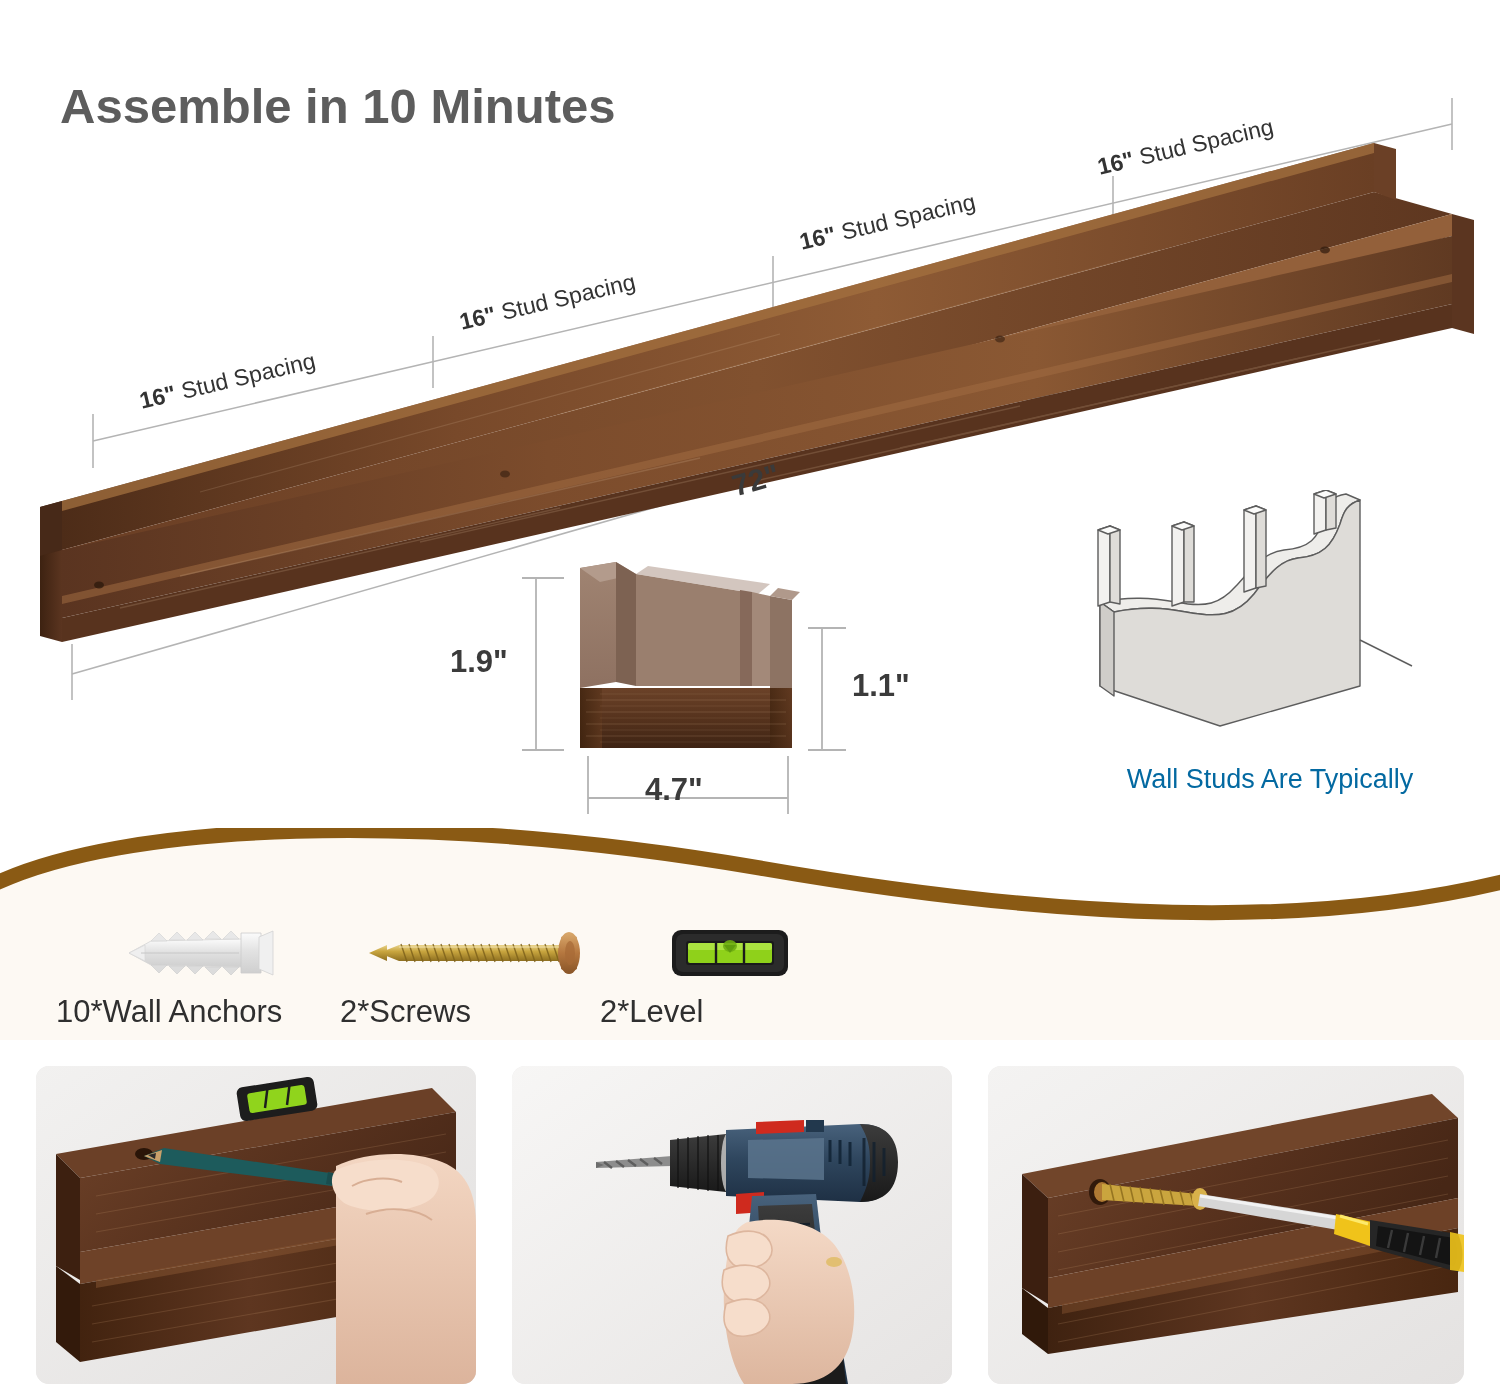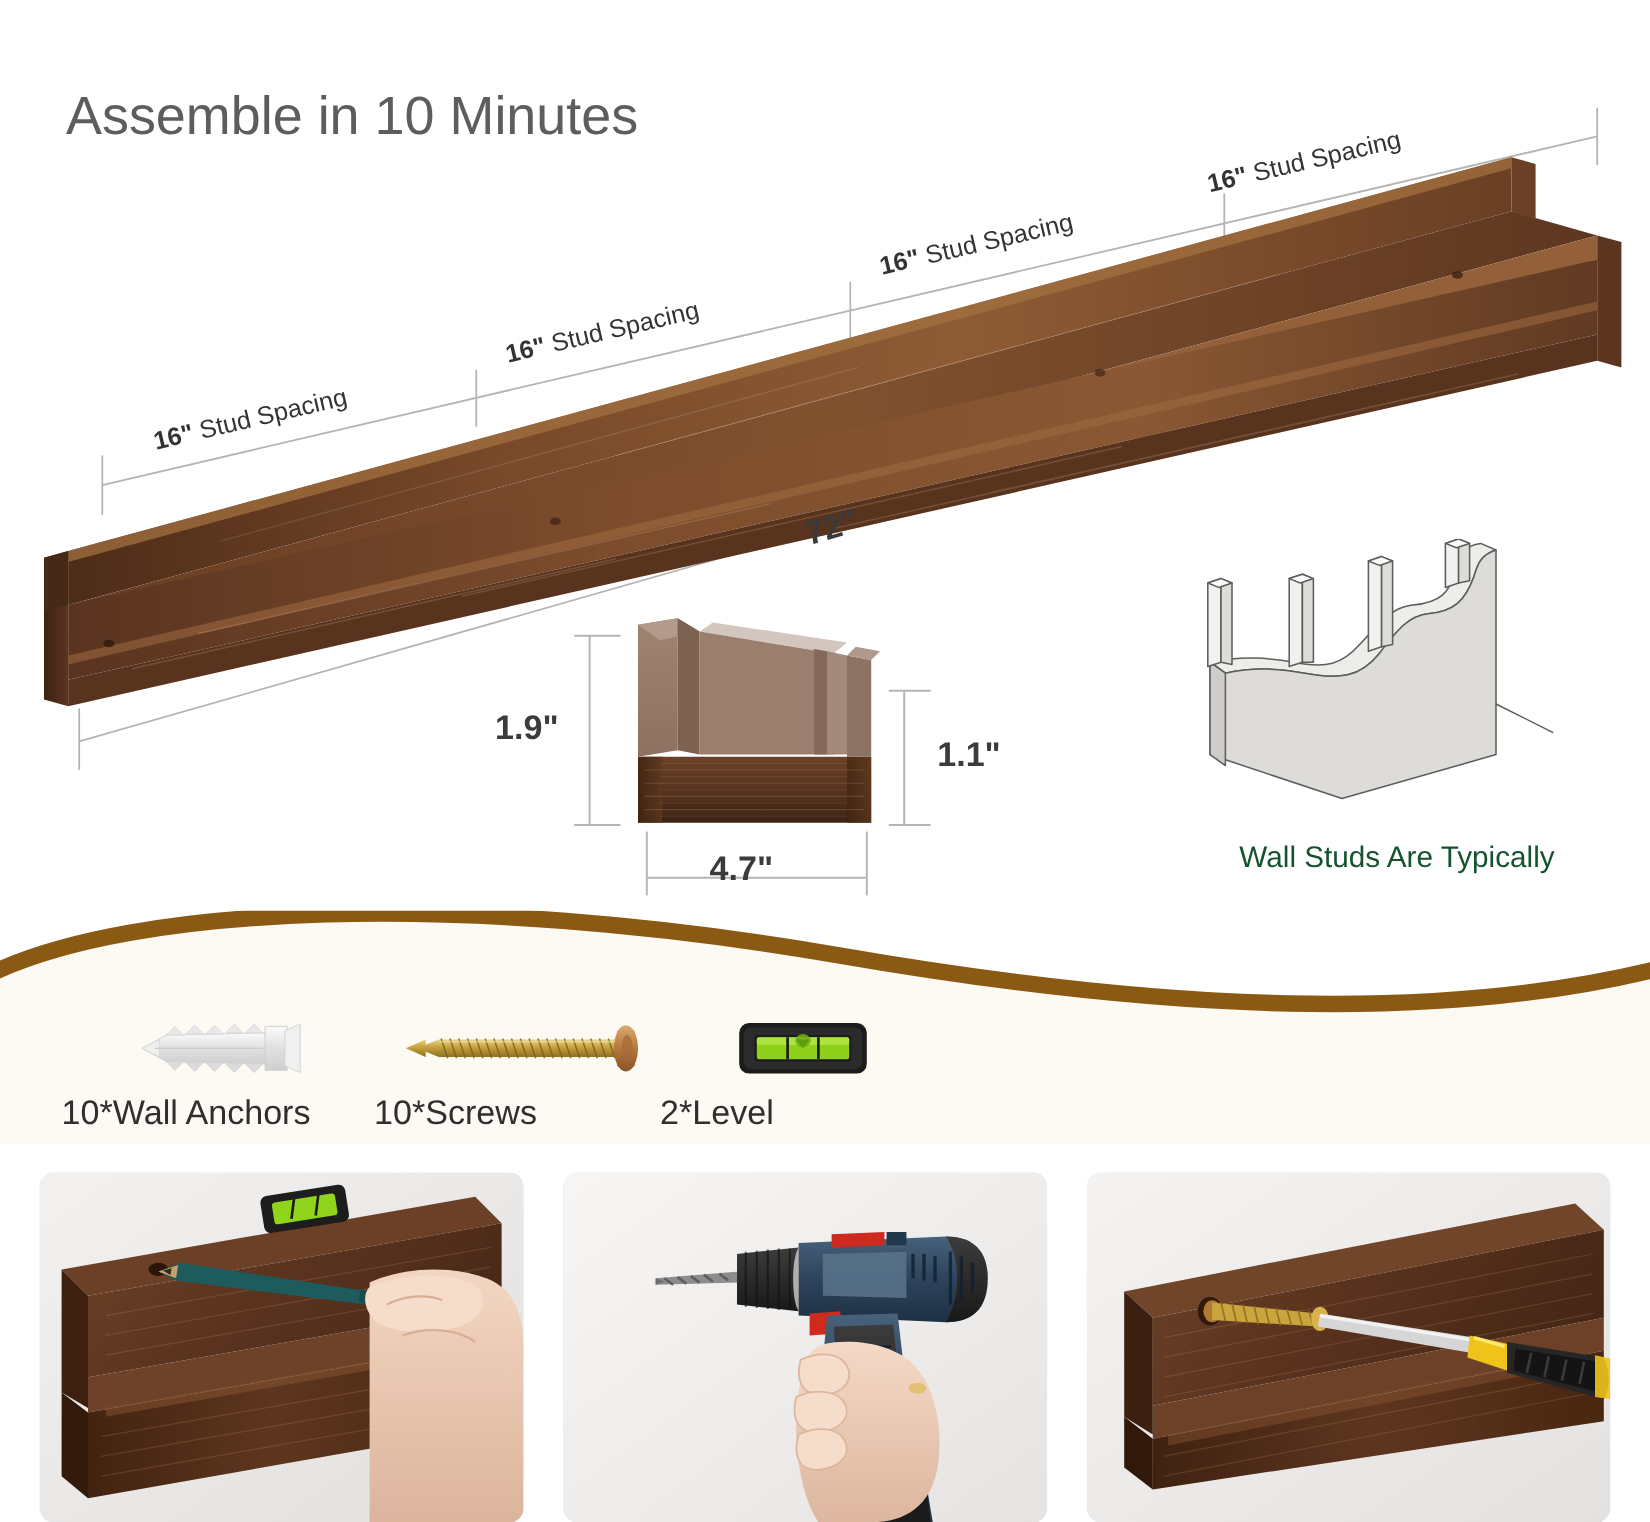--- a/index.html
+++ b/index.html
@@ -15,21 +15,21 @@
   
   .header { position:absolute; left:0; top:0; width:1500px; height:140px; }
   .title-main {
     position:absolute; left:58px; top:2px;
     font-size:57px; font-weight:bold; color:#7a4a0f;
     letter-spacing:-0.5px; white-space:nowrap;
     text-shadow:1px 1px 0 rgba(90,55,10,0.25);
   }
   .title-sub {
     position:absolute; left:60px; top:78px;
-    font-size:49px; font-weight:normal; color:#5d5d5d;
+    font-size:49px; font-weight:bold; color:#5d5d5d;
     letter-spacing:0px; white-space:nowrap;
   }
 
   
   .hero { position:absolute; left:0; top:96px; width:1500px; height:620px; }
   .hero svg { position:absolute; left:0; top:0; }
 
   .dim-label {
     position:absolute; color:#333333; white-space:nowrap;
     transform-origin:left center;
@@ -43,21 +43,21 @@
   .profile-block svg { position:absolute; left:0; top:0; }
   .pdim {
     position:absolute; font-size:31px; font-weight:bold; color:#3b3b3b;
     white-space:nowrap;
   }
 
   .studs-block { position:absolute; left:1060px; top:490px; width:420px; height:370px; }
   .studs-block svg { position:absolute; left:0; top:0; }
   .studs-caption {
     position:absolute; left:0; top:272px; width:420px;
-    text-align:center; font-size:27px; color:#14532d; line-height:1.30;
+    text-align:center; font-size:27px; color:#0369a1; line-height:1.30;
   }
 
   
   .band { position:absolute; left:0; top:828px; width:1500px; height:212px; }
   .band-bg { position:absolute; left:0; top:0; width:1500px; height:212px; background:#fdf9f3; }
   .band svg.wave { position:absolute; left:0; top:0; }
 
   .acc-row { position:absolute; left:0; top:0; width:1500px; height:212px; }
   .acc { position:absolute; text-align:left; }
   .acc .art { position:relative; height:74px; }
@@ -397,21 +397,21 @@
 
             <path d="M 4,26 L 22,18 L 22,34 Z" fill="url(#screwG)"></path>
 
             <ellipse cx="204" cy="26" rx="11" ry="21" fill="url(#headG)"></ellipse>
             <path d="M 196,10 L 204,6 L 212,10 L 212,42 L 204,46 L 196,42 Z" fill="url(#headG)" opacity="0.9"></path>
             <ellipse cx="205" cy="26" rx="5" ry="12" fill="#a66a36" opacity="0.7"></ellipse>
 
             <path d="M 34,20 L 194,20" stroke="#f0dea5" stroke-width="1.6" opacity="0.7" fill="none"></path>
           </svg>
         </div>
-        <div class="cap">10*Screws</div>
+        <div class="cap">2*Screws</div>
       </div>
 
       <div class="acc" style="left:600px; top:88px; width:260px;">
         <div class="art">
           <svg width="124" height="58" viewBox="0 0 124 58">
             <rect x="4" y="6" width="116" height="46" rx="9" fill="#1c1c1c"></rect>
             <rect x="8" y="10" width="108" height="38" rx="7" fill="#2b2b2b"></rect>
             <rect x="18" y="17" width="88" height="24" rx="3" fill="#1a1a1a"></rect>
             <rect x="20" y="19" width="84" height="20" rx="2" fill="#8fd11a"></rect>
             <rect x="20" y="19" width="84" height="7" rx="2" fill="#b4e84d" opacity="0.75"></rect>

